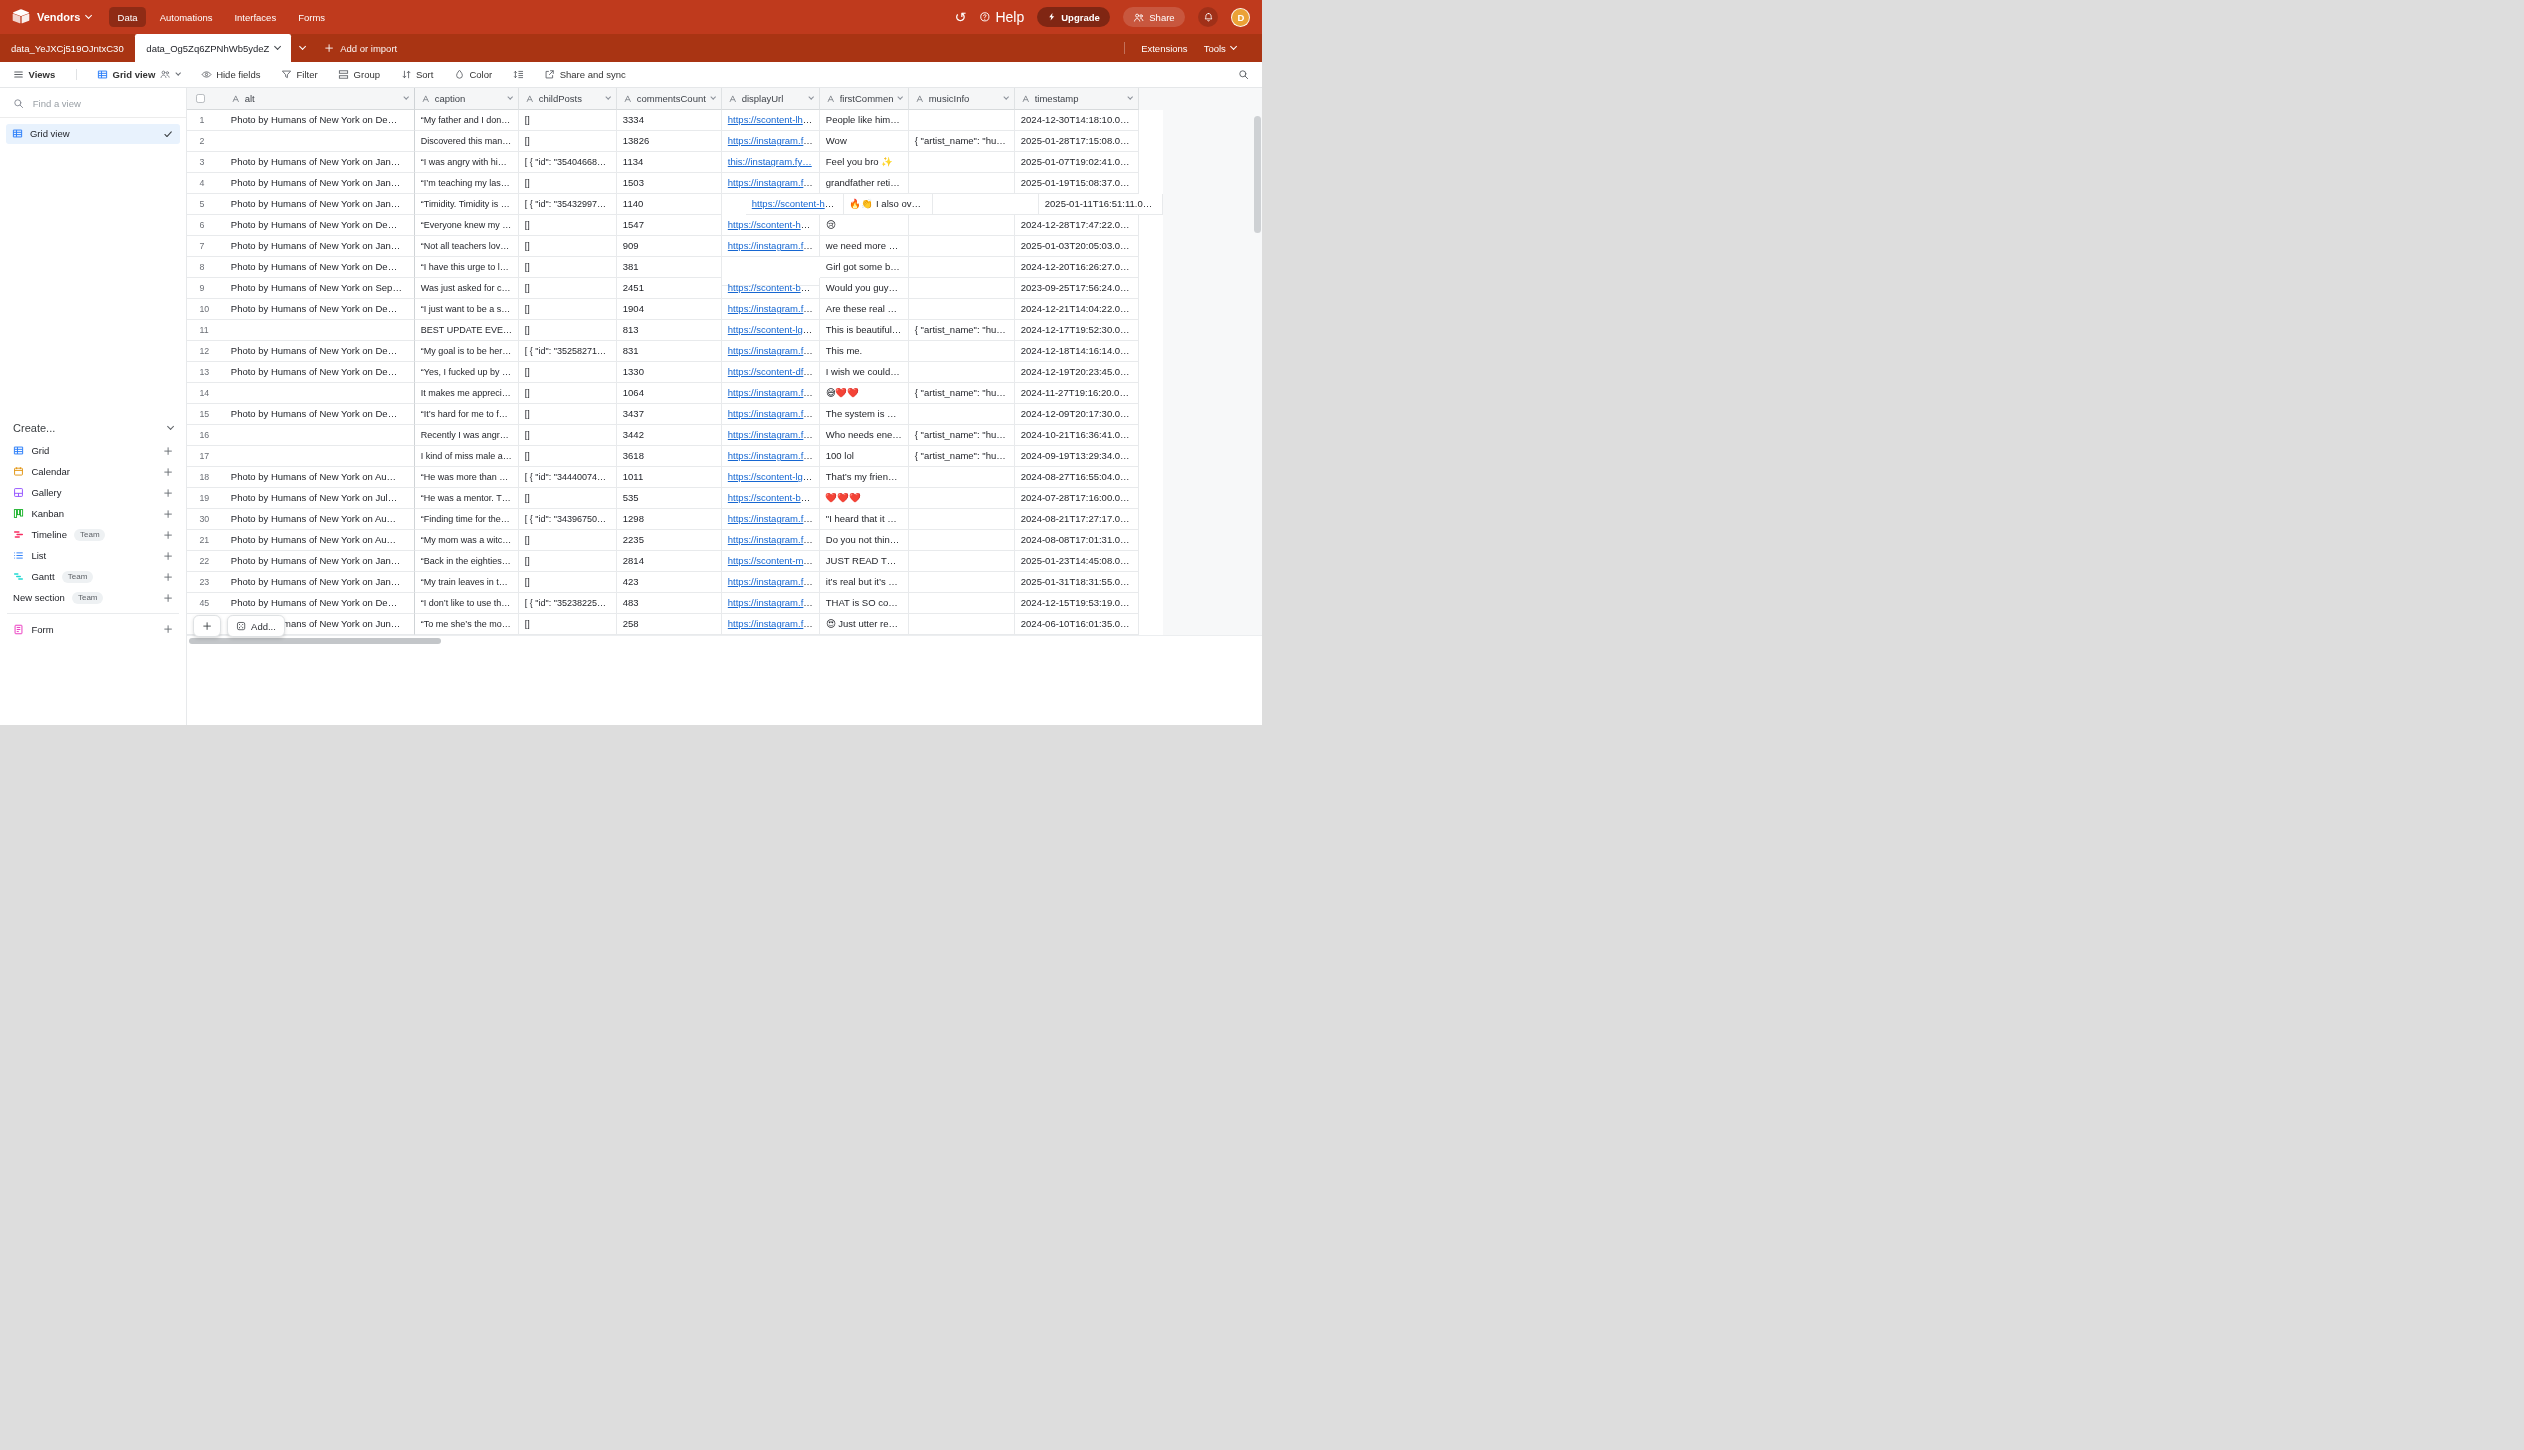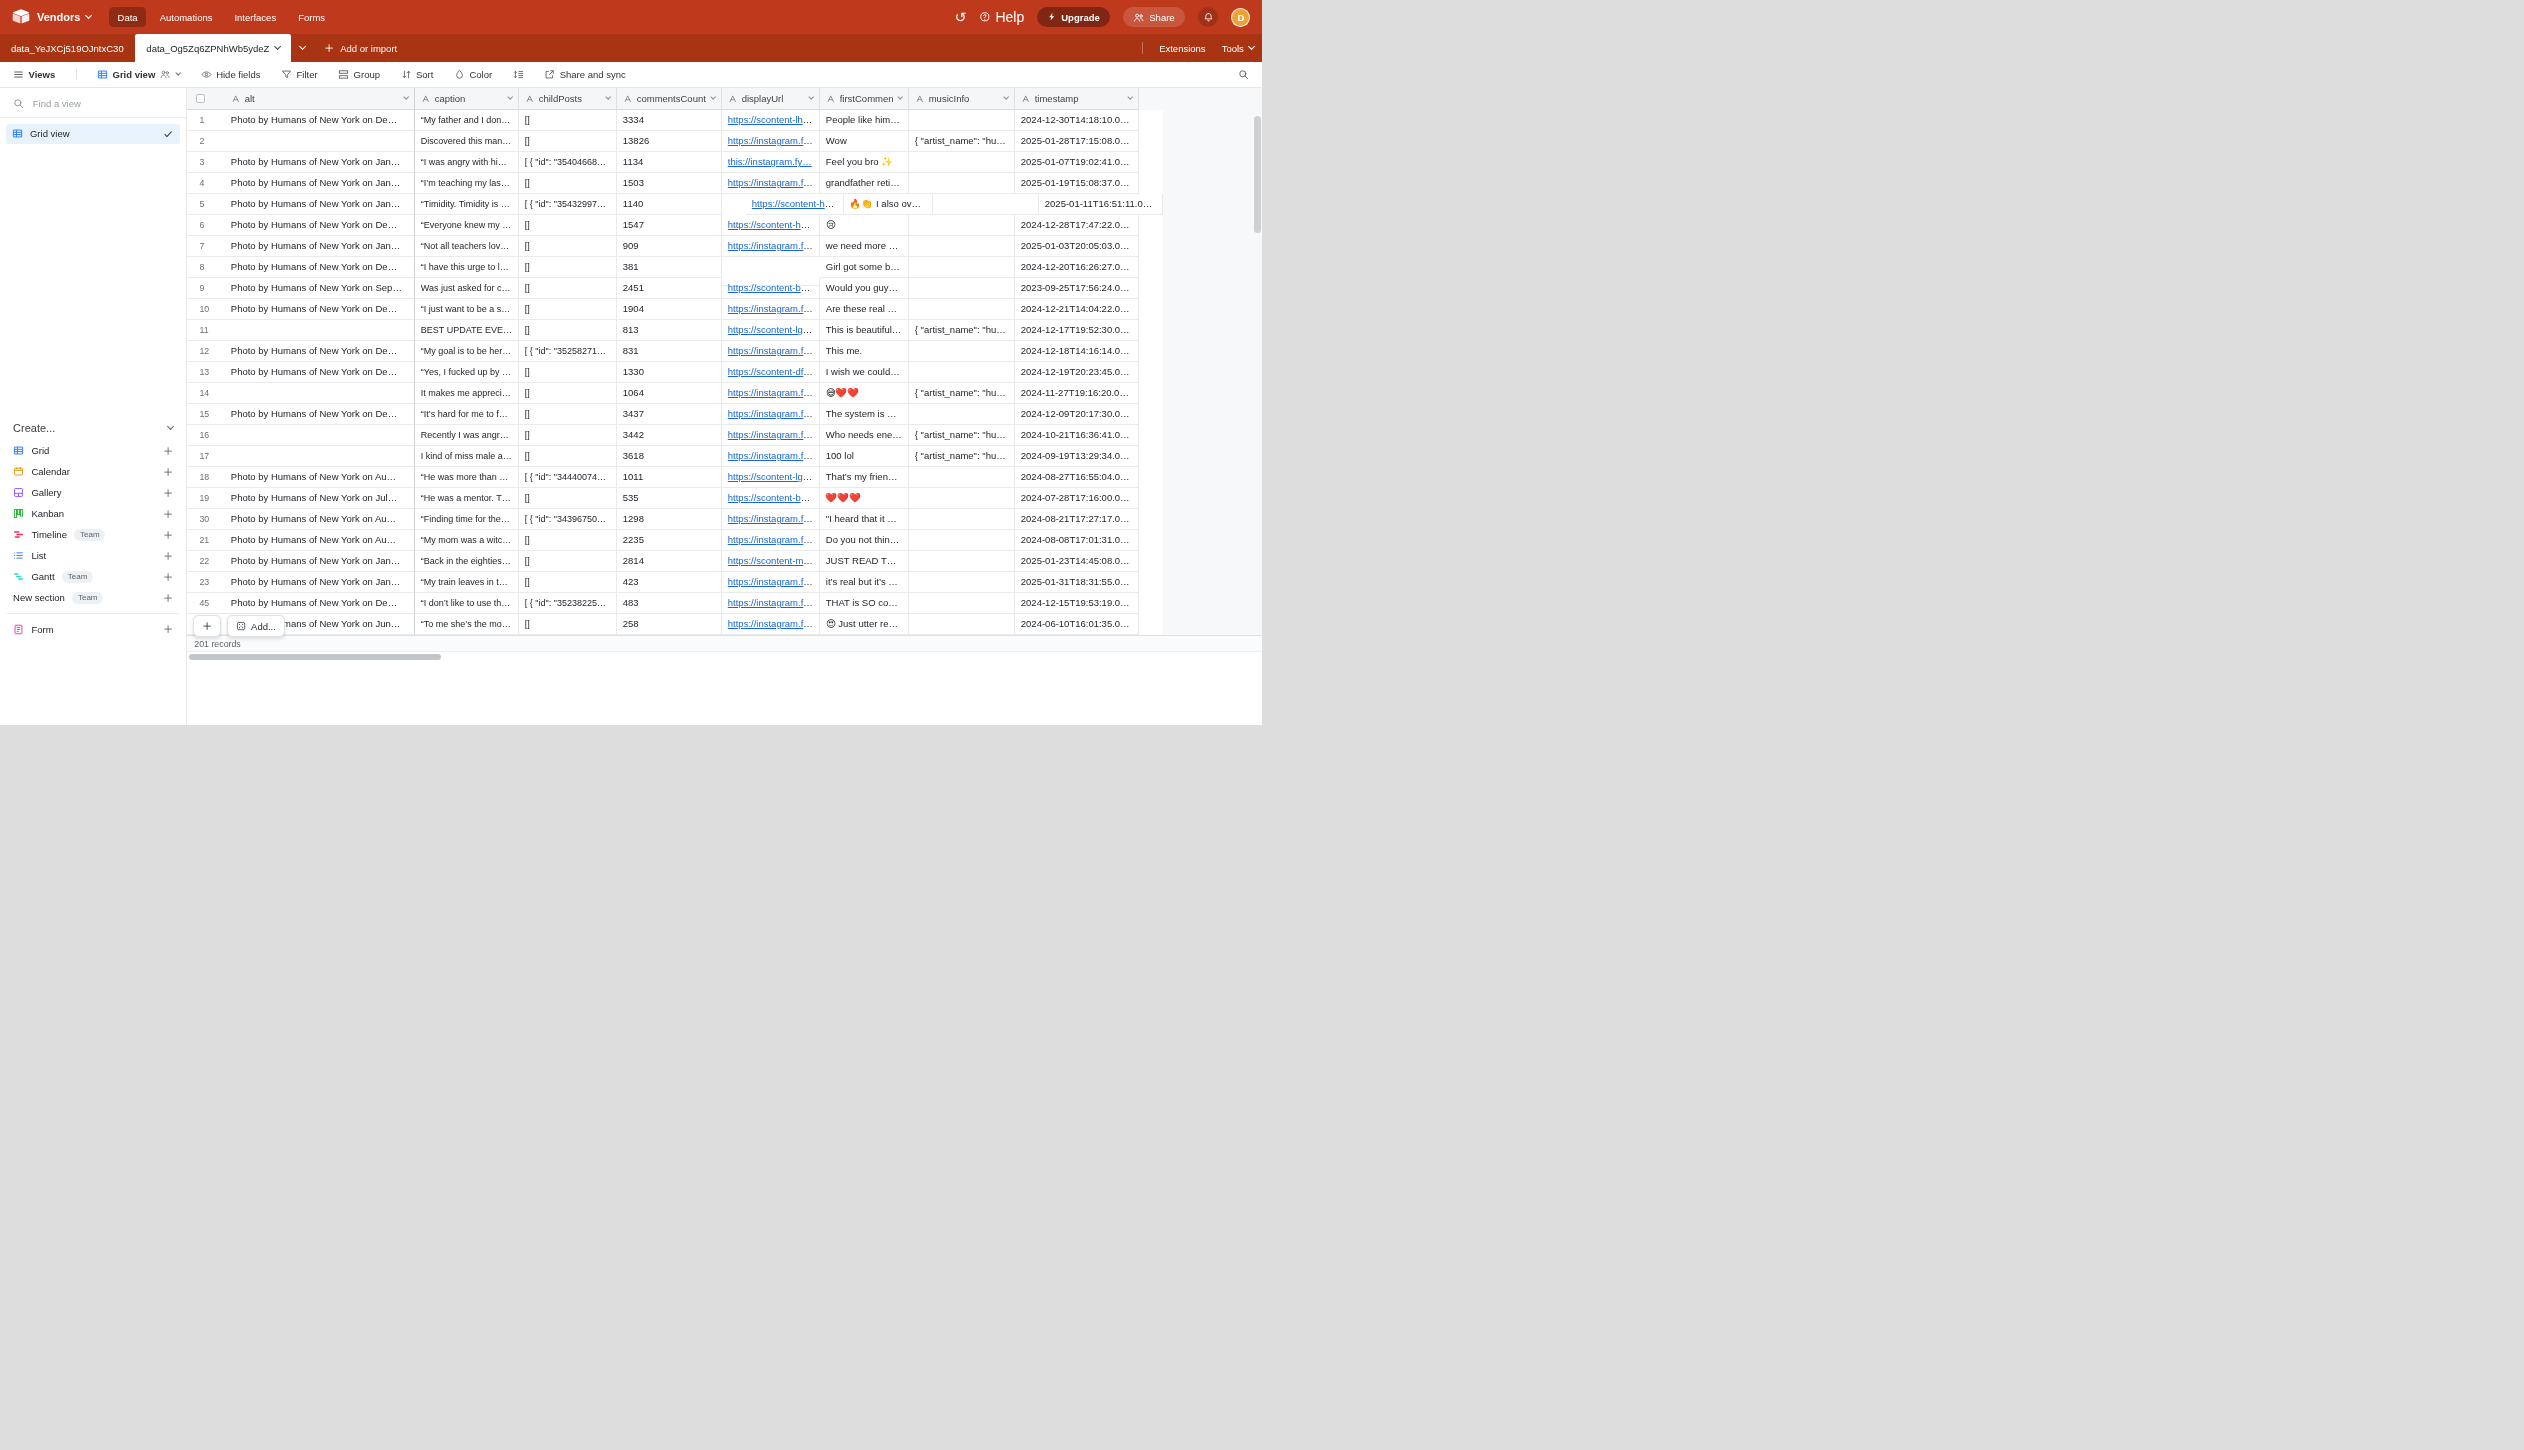--- a/index.html
+++ b/index.html
@@ -24,21 +24,21 @@
   .avatar{width:19px;height:19px;border-radius:50%;background:#eba236;color:#fff;display:flex;align-items:center;justify-content:center;font-size:9.5px;font-weight:700;border:1.1px solid rgba(255,255,255,.9);cursor:pointer}
 
   
   .tabstrip{height:28px;background:#a93413;display:flex;align-items:stretch;color:#fff}
   .ttab{display:flex;align-items:center;gap:5.8px;padding:0 11px;font-size:9.5px;cursor:pointer;white-space:nowrap}
   .ttab.active{background:#fff;color:#1d1f25;border-radius:2.2px 2.2px 0 0}
   .ttab.active .chev{color:#44484d}
   .tsep{width:0.7px;background:rgba(0,0,0,.22);margin:7.3px 0}
   .tablist-btn{display:flex;align-items:center;padding:0 8.8px;cursor:pointer}
   .addimport{display:flex;align-items:center;gap:5.8px;font-size:9.5px;padding:0 10.2px;cursor:pointer;opacity:.95}
-  .ts-right{margin-left:auto;display:flex;align-items:center;gap:16px;padding-right:8px;font-size:9.5px}
+  .ts-right{margin-left:auto;display:flex;align-items:center;gap:16px;padding-right:26px;font-size:9.5px}
   .tsdiv{width:0.7px;height:11.7px;background:rgba(255,255,255,.3)}
   .toolsbtn{display:flex;align-items:center;gap:5.1px;cursor:pointer}
   .extbtn{cursor:pointer}
 
   
   .viewbar{height:26px;background:#fff;border-bottom:0.7px solid #e5e7e9;display:flex;align-items:center;padding:0 7.3px;gap:9px}
   .vb-btn{display:flex;align-items:center;gap:4.4px;font-size:9.5px;color:#333;padding:3.7px 5.8px;border-radius:2.9px;cursor:pointer;white-space:nowrap}
   .vb-btn .icn{color:#5f6368;display:flex}
   .icn{display:inline-flex;align-items:center}
   .icn.blue{color:#2d7ff9}
@@ -792,23 +792,20 @@
             <div class="cell frozen-edge" style="width: 190px;">Photo by Humans of New York on Jun…</div>
             <div class="cell cap" style="width: 104px;">“To me she’s the most pr…</div>
             <div class="cell cap" style="width: 98px;">[]</div>
             <div class="cell" style="width: 105px;">258</div>
             <div class="cell" style="width: 98px;"><span class="link">https://instagram.fjp…</span></div>
             <div class="cell" style="width: 89px;">😍 Just utter respe…</div>
             <div class="cell" style="width: 106px;"></div>
             <div class="cell" style="width: 124px;">2024-06-10T16:01:35.000Z</div>
           </div>
         </div>
-      <div class="gsummary">
-        <span>201 records</span>
-      </div>
       <div class="hscroll">
         <div class="hthumb"></div>
       </div>
       <div class="gfill"></div>
 
       <div class="addfloat">
         <div class="fbtn">
           <span class="icn">
               <svg width="10.2" height="10.2" viewBox="0 0 16 16" fill="none" stroke="currentColor" stroke-width="1.5" stroke-linecap="round">
                 <path d="M8 2.8v10.4M2.8 8h10.4"></path>

